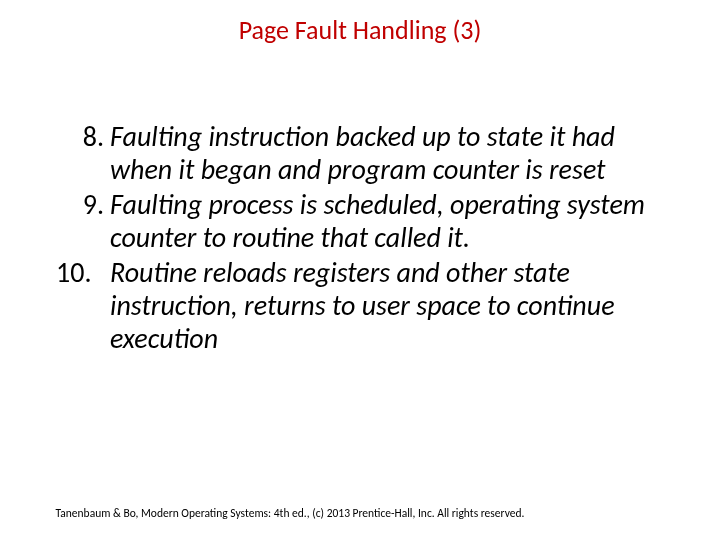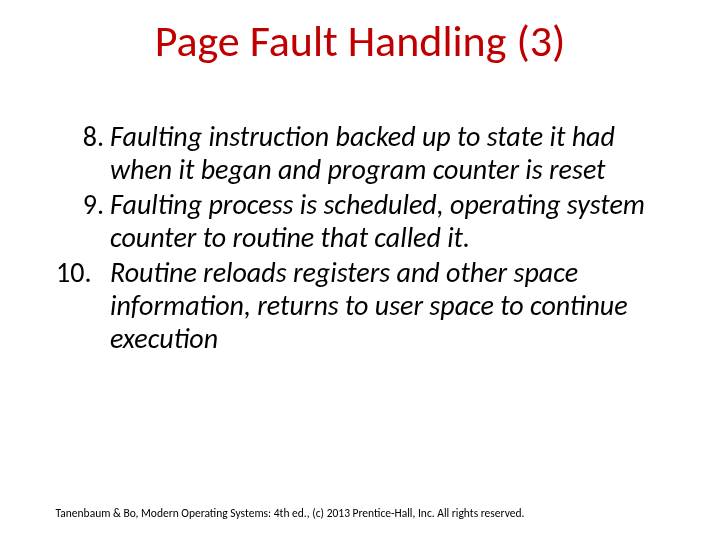--- a/index.html
+++ b/index.html
@@ -17,21 +17,21 @@
     height: 540px;
     position: relative;
     box-sizing: border-box;
   }
   .title {
     position: absolute;
     top: 14px;
     left: 0;
     width: 720px;
     text-align: center;
-    font-size: 44px;
+    font-size: 26px;
     font-weight: 400;
     color: #c00000;
     letter-spacing: 0px;
   }
   .body {
     position: absolute;
     top: 120px;
     left: 56px;
     width: 620px;
     font-size: 28px;
@@ -82,20 +82,20 @@
       <div class="text">Faulting instruction backed up to state it had when it began and program counter is reset</div>
     </div>
 
     <div class="item">
       <div class="num">9.</div>
       <div class="text">Faulting process is scheduled, operating system counter to routine that called it.</div>
     </div>
 
     <div class="item n10">
       <div class="num">10.</div>
-      <div class="text">Routine reloads registers and other space information, returns to user space to continue execution</div>
+      <div class="text">Routine reloads registers and other state instruction, returns to user space to continue execution</div>
     </div>
 
   </div>
 
   <div class="footer">Tanenbaum &amp; Bo, Modern Operating Systems: 4th ed., (c) 2013 Prentice-Hall, Inc. All rights reserved.</div>
 
 </div>
 
 </body></html>

